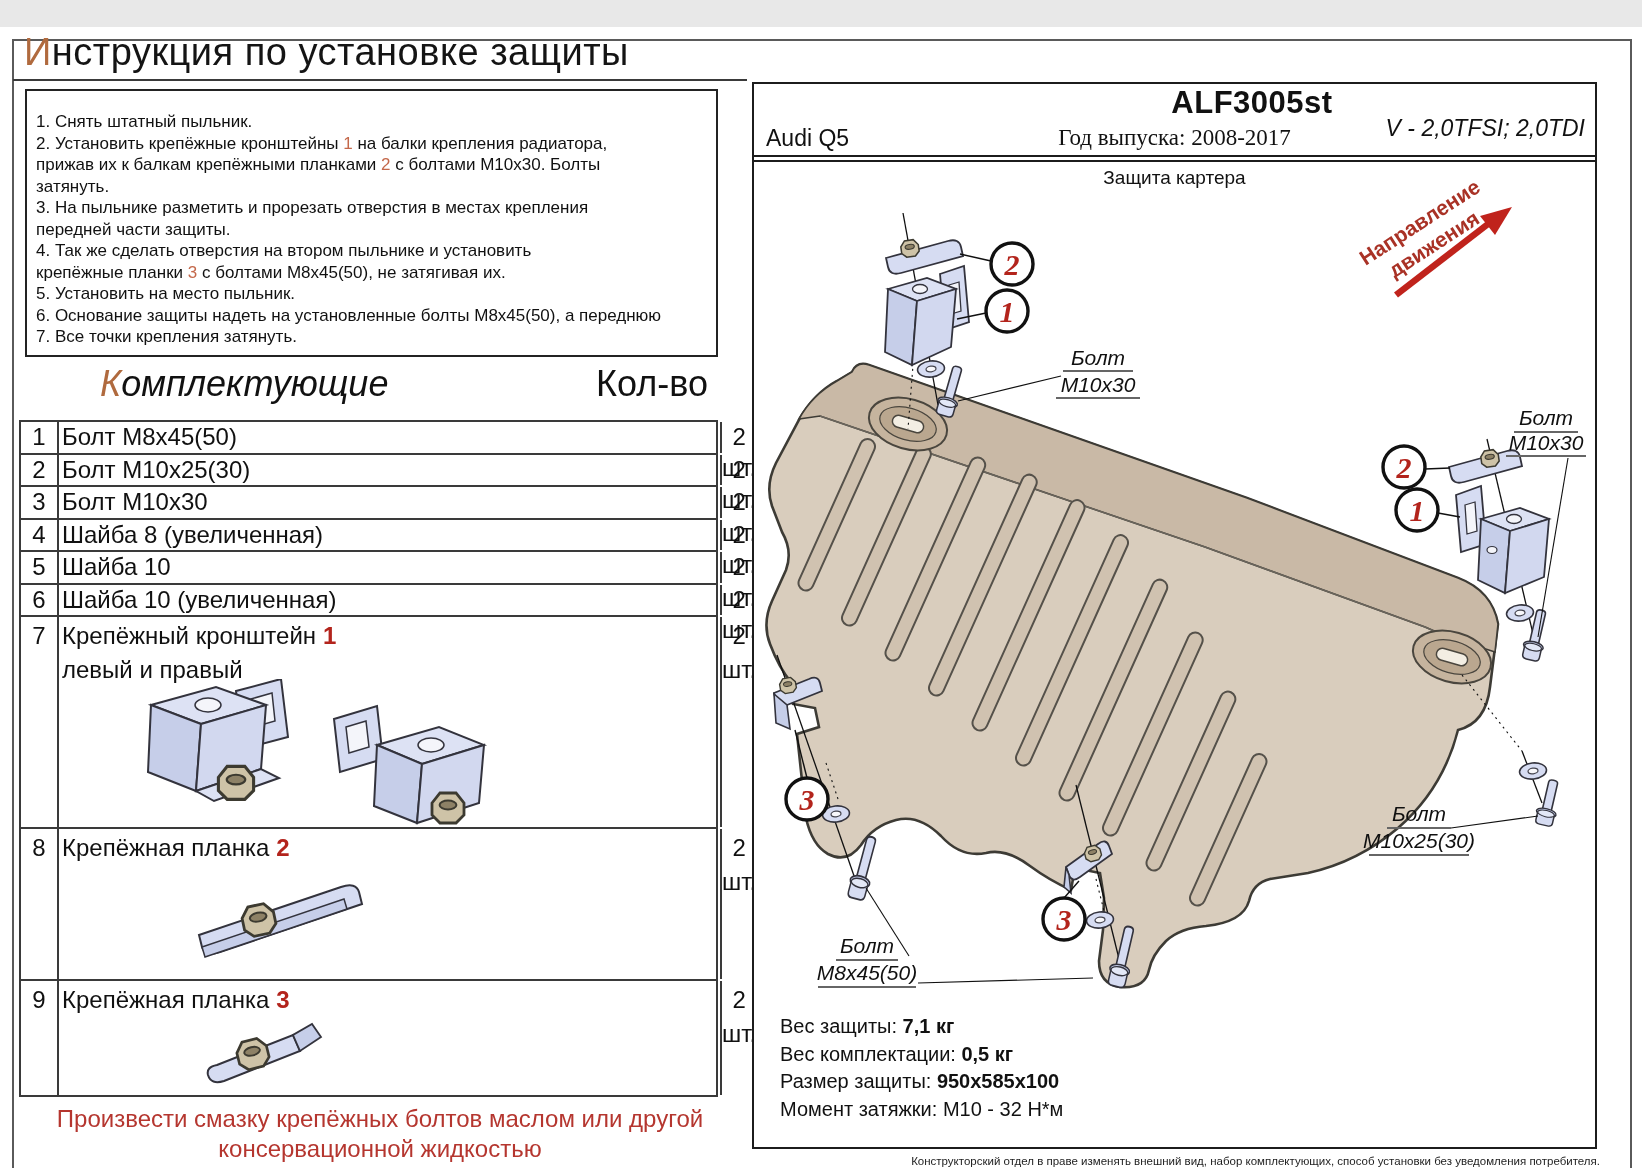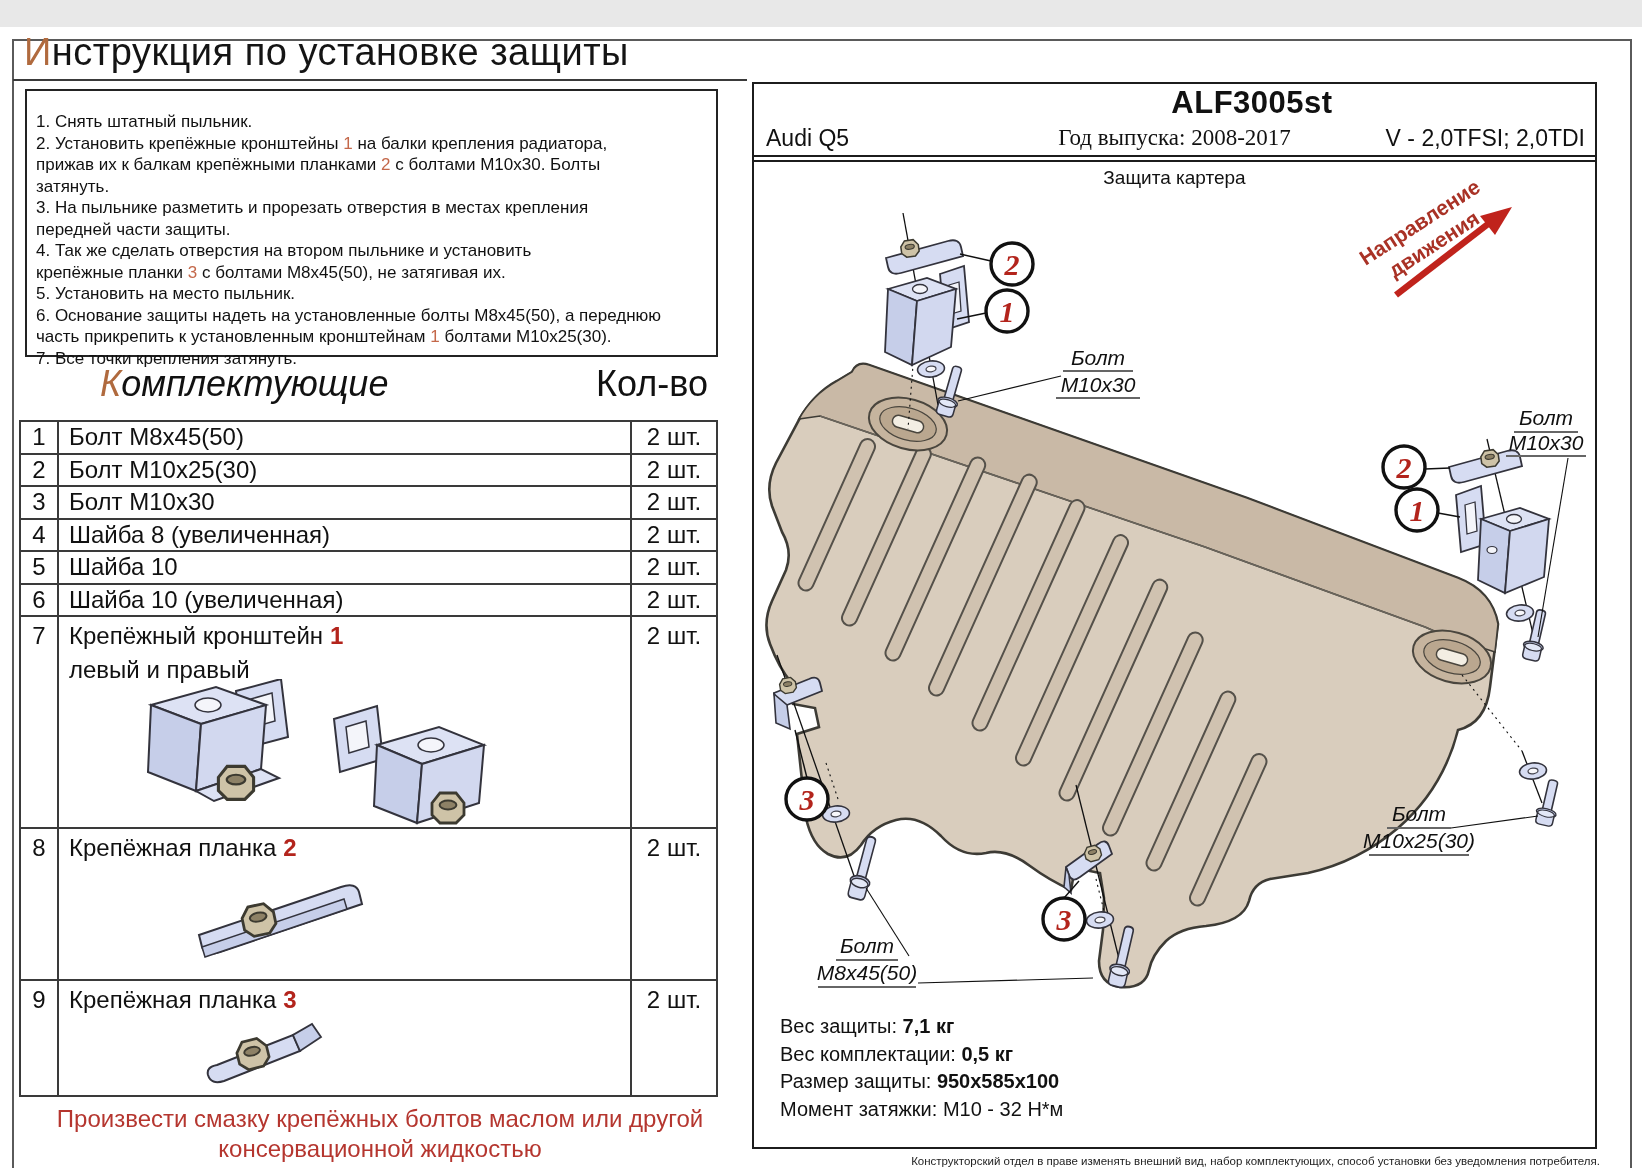--- a/index.html
+++ b/index.html
@@ -16,37 +16,37 @@
              padding:20px 9px;font-size:17px;}
   .iline{white-space:nowrap;line-height:21.5px;}
   .rn{color:#c4684a;}
   .comp-title{left:100px;top:336px;font-size:36px;white-space:nowrap;font-style:italic;}
   .qty-title{left:596px;top:336px;font-size:36px;white-space:nowrap;}
 
   .tbl{left:19px;top:393px;width:699px;border:2px solid #3a3a3a;box-sizing:border-box;}
   .trow{display:flex;border-top:2px solid #3a3a3a;position:relative;font-size:24px;}
   .trow:first-child{border-top:none;}
   .c-num{width:36px;text-align:center;flex:none;}
-  .c-name{width:575px;border-left:2px solid #3a3a3a;border-right:2px solid #3a3a3a;
-          padding-left:10px;box-sizing:border-box;flex:none;}
+  .c-name{width:665px;border-left:2px solid #3a3a3a;border-right:2px solid #3a3a3a;
+          padding-left:3px;box-sizing:border-box;flex:none;}
   .c-qty{flex:1;text-align:center;}
   .r-small{height:30.5px;line-height:30.5px;}
   .r7{height:210px;}.r8{height:150px;}.r9{height:114px;}
   .r-tall .c-num,.r-tall .c-qty,.r-tall .c-name{line-height:34px;padding-top:2px;}
   .row-red{color:#b3241c;font-weight:bold;margin-left:7px;}
   .part-img{position:absolute;}
 
   .note-line{left:13px;width:734px;text-align:center;font-size:24px;color:#b5362f;white-space:nowrap;}
 
   
   .panel-box{left:752px;top:55px;width:845px;height:1067px;border:2.5px solid #1c1c1c;box-sizing:border-box;}
   .part-no{left:752px;top:58px;width:1000px;text-align:center;font-size:31px;font-weight:700;letter-spacing:.5px;}
   .car{left:766px;top:98px;font-size:23px;}
   .years{left:752px;top:98px;width:845px;text-align:center;font-size:23px;font-family:Liberation Serif, serif;}
-  .engine{left:752px;top:98px;width:833px;text-align:right;font-size:23px;}
+  .engine{left:752px;top:88px;width:833px;text-align:right;font-size:23px;font-style:italic;}
   .hdr-line1{left:752px;top:128px;width:845px;height:2px;background:#1c1c1c;}
   .hdr-line2{left:752px;top:133px;width:845px;height:2px;background:#1c1c1c;}
   .subtitle{left:752px;top:140px;width:845px;text-align:center;font-size:19px;}
 
   .drawing{left:754px;top:133px;}
   svg text.lab{font-family:"Liberation Sans",sans-serif;font-style:italic;font-size:21px;fill:#101010;}
   svg text.dirtxt{font-family:"Liberation Sans",sans-serif;font-weight:bold;font-size:21px;fill:#a93226;}
   svg text.cnum{font-family:"Liberation Serif",serif;font-weight:bold;font-style:italic;font-size:30px;fill:#b3241c;}
 
   .specs{left:780px;top:986px;font-size:20px;line-height:27.5px;}
@@ -85,21 +85,20 @@
       <div class="iline"><span>1. Снять штатный пыльник.</span></div>
       <div class="iline"><span>2. Установить крепёжные кронштейны </span><span class="rn">1</span><span> на балки крепления радиатора,</span></div>
       <div class="iline"><span>прижав их к балкам крепёжными планками </span><span class="rn">2</span><span> с болтами М10х30. Болты</span></div>
       <div class="iline"><span>затянуть.</span></div>
       <div class="iline"><span>3. На пыльнике разметить и прорезать отверстия в местах крепления</span></div>
       <div class="iline"><span>передней части защиты.</span></div>
       <div class="iline"><span>4. Так же сделать отверстия на втором пыльнике и установить</span></div>
       <div class="iline"><span>крепёжные планки </span><span class="rn">3</span><span> с болтами М8х45(50), не затягивая их.</span></div>
       <div class="iline"><span>5. Установить на место пыльник.</span></div>
       <div class="iline"><span>6. Основание защиты надеть на установленные болты М8х45(50), а переднюю</span></div>
-      <div class="iline"><span>часть прикрепить к установленным кронштейнам </span><span class="rn">1</span><span> болтами М10х25(30).</span></div>
       <div class="iline"><span>7. Все точки крепления затянуть.</span></div>
     </div>
 
   <div class="abs comp-title"><span class="lead-orange">К</span><span>омплектующие</span></div>
   <div class="abs qty-title">Кол-во</div>
 
   <div class="abs tbl">
     <div class="trow r-small">
       <div class="c-num">1</div>
       <div class="c-name">Болт М8х45(50)</div>

